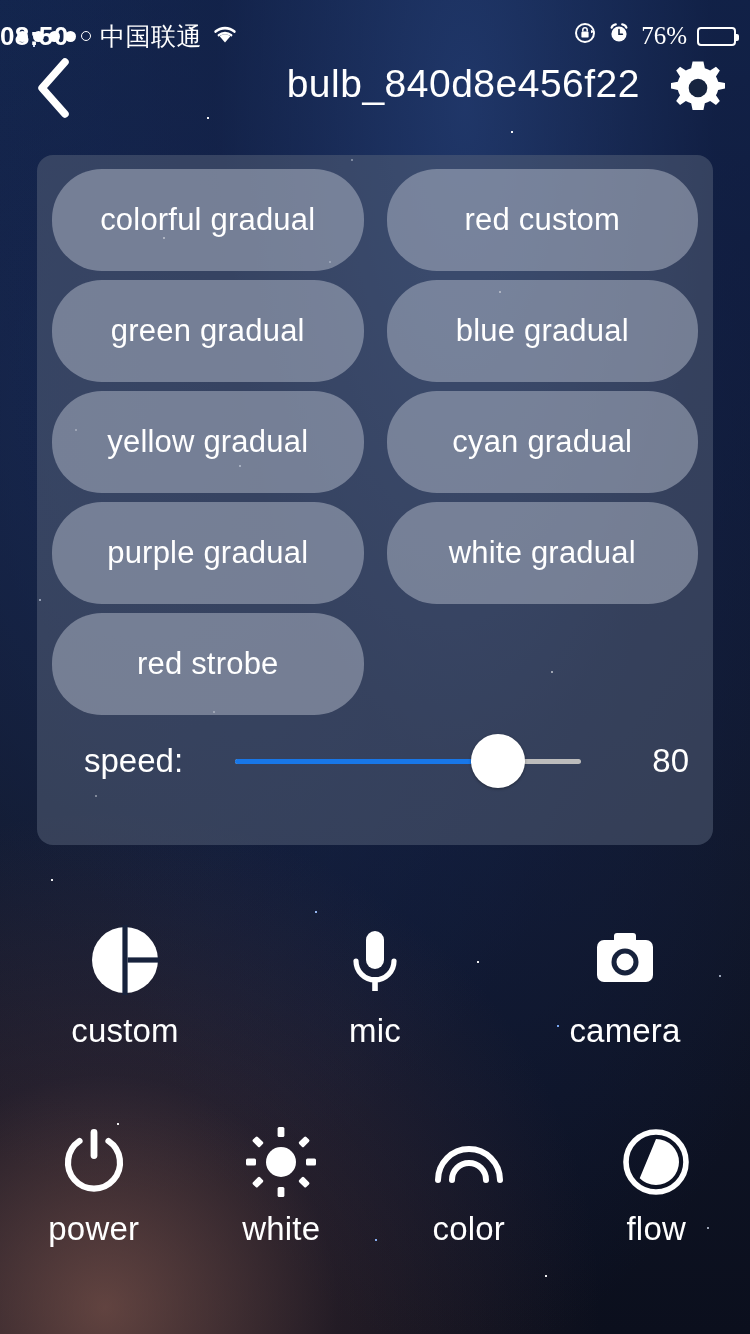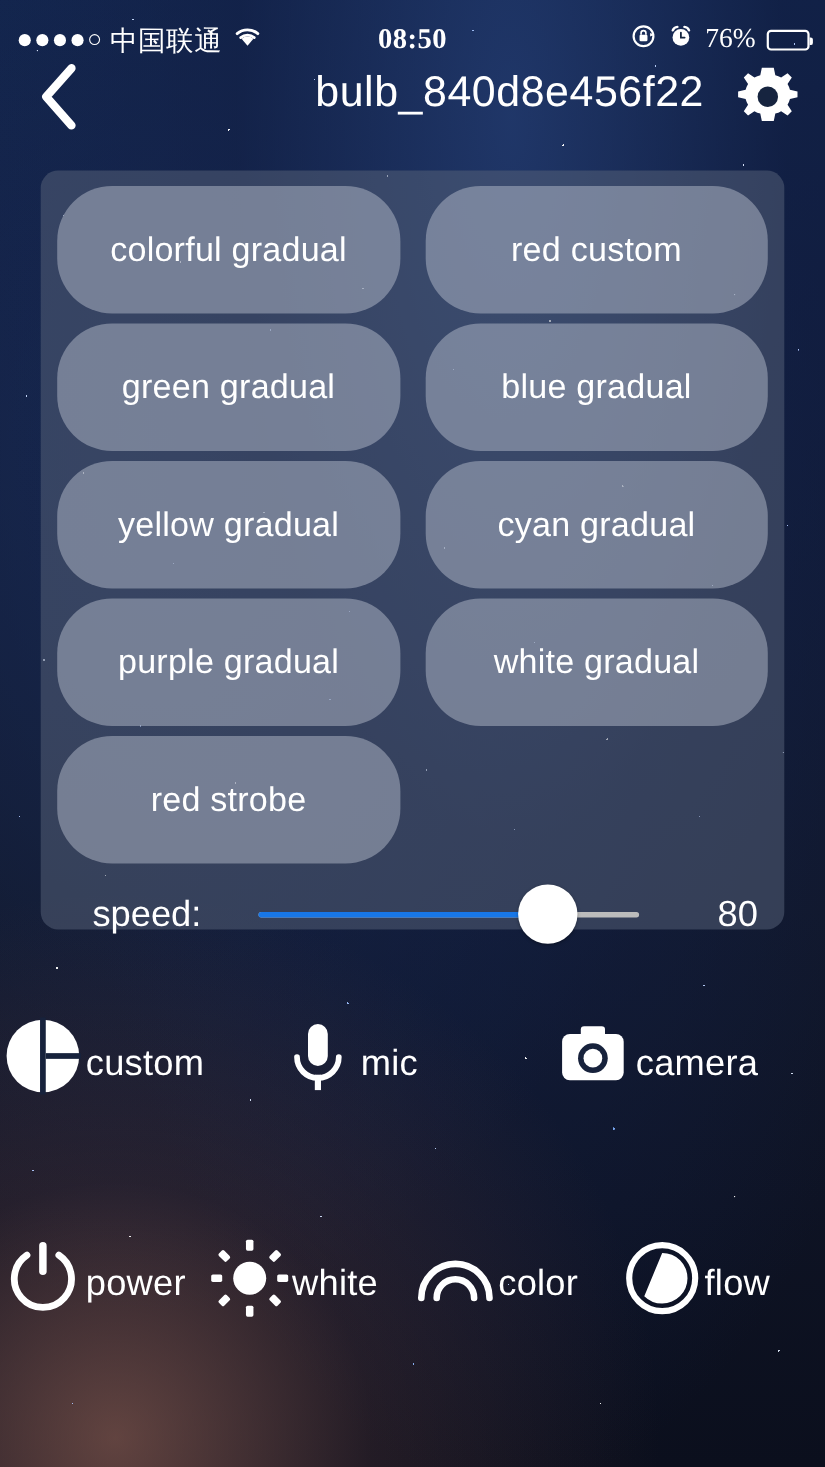--- a/index.html
+++ b/index.html
@@ -133,25 +133,23 @@
   }
   .dot.hollow {
     background: transparent;
     border: 1.6px solid #ffffff;
     width: 8px; height: 8px;
   }
   .carrier { font-size: 25px; letter-spacing: 0.5px; }
   .sb-center {
     position: absolute;
     left: 0; right: 0;
-    text-align: center;
     font-size: 26px;
     font-weight: 600;
     letter-spacing: 0.4px;
-    font-family: Liberation Serif, serif;
   }
   .sb-right {
     display: flex;
     align-items: center;
     gap: 10px;
     margin-left: auto;
     margin-right: 14px;
     font-family: Liberation Serif, serif;
   }
   .batt-pct { font-size: 25px; font-weight: 500; }
@@ -220,21 +218,21 @@
     box-sizing: border-box;
     padding: 14px 15px 0 15px;
     z-index: 5;
   }
   .fx-grid {
     display: grid;
     grid-template-columns: 1fr 1fr;
     gap: 9px 23px;
   }
   .fx-btn {
-    height: 116px;
+    height: 102px;
     border-radius: 50px;
     background: rgba(186, 193, 206, 0.48);
     color: #ffffff;
     font-size: 31px;
     display: flex;
     align-items: center;
     justify-content: center;
     cursor: pointer;
     text-align: center;
     letter-spacing: 0.2px;
@@ -297,20 +295,21 @@
     left: 0;
     width: 750px;
     display: flex;
     z-index: 6;
   }
   .icon-row.row-top { top: 920px; }
   .icon-row.row-bottom { top: 1122px; }
   .icon-cell {
     flex: 1;
     display: flex;
+    flex-direction: column;
     align-items: center;
     cursor: pointer;
   }
   .icon-glyph {
     height: 80px;
     display: flex;
     align-items: center;
     justify-content: center;
   }
   .icon-label {

